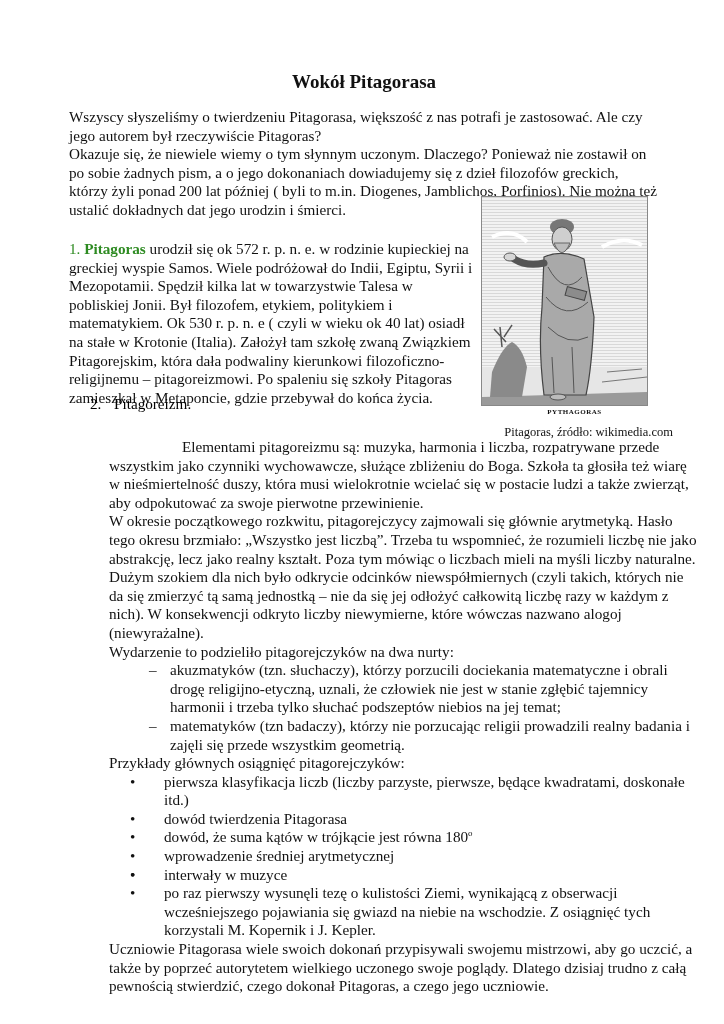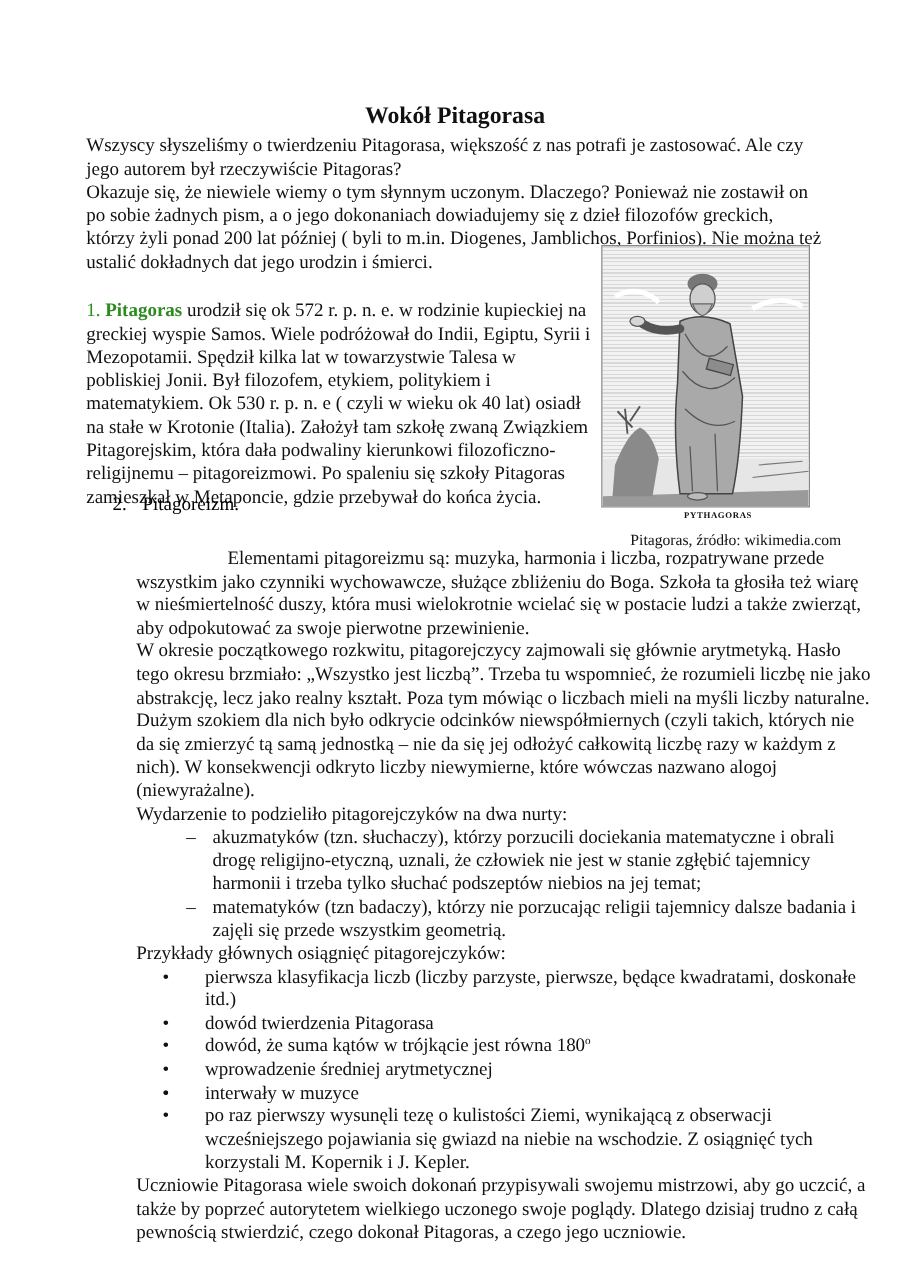--- a/index.html
+++ b/index.html
@@ -6,21 +6,21 @@
   body {
     width: 724px; height: 1024px; position: relative; overflow: hidden;
     font-family: "Liberation Serif", "DejaVu Serif", serif;
     color: #111111;
     font-size: 15.2px;
     line-height: 18.6px;
   }
   .page { position: absolute; left: 69px; top: 0; width: 590px; }
   .title {
     position: absolute; left: 0; width: 590px; top: 71px;
-    text-align: center; font-weight: bold; font-size: 19px; line-height: 22px; margin-top: 11px;
+    text-align: center; font-weight: bold; font-size: 19px; line-height: 22px;
   }
   .intro { position: absolute; left: 0; top: 108px; width: 590px; }
   .intro p { margin: 0; }
   .sec1 { position: absolute; left: 0; top: 240px; width: 404px; }
   .sec1 p { margin: 0; }
   .green { color: #2e8b22; }
   .bold { font-weight: bold; }
   .sec2-head { position: absolute; left: 21px; top: 395px; font-weight: normal; color: #000000; }
   .sec2-head .num { display: inline-block; width: 24px; }
   .figure { position: absolute; left: 412px; top: 196px; width: 187px; }
@@ -94,21 +94,21 @@
   <div class="sec2-head"><span class="num">2.</span><span>Pitagoreizm.</span></div>
 
   <div class="caption">Pitagoras, źródło: wikimedia.com</div>
 
   <div class="body2">
     <p class="indent">Elementami pitagoreizmu są: muzyka, harmonia i liczba, rozpatrywane przede wszystkim jako czynniki wychowawcze, służące zbliżeniu do Boga. Szkoła ta głosiła też wiarę w nieśmiertelność duszy, która musi wielokrotnie wcielać się w postacie ludzi a także zwierząt,  aby odpokutować za swoje pierwotne przewinienie.</p>
     <p>W okresie początkowego rozkwitu, pitagorejczycy zajmowali się głównie arytmetyką. Hasło tego okresu brzmiało: „Wszystko jest liczbą”. Trzeba tu wspomnieć, że rozumieli liczbę nie jako abstrakcję, lecz jako realny kształt. Poza tym mówiąc o liczbach mieli na myśli  liczby naturalne. Dużym szokiem dla nich było odkrycie odcinków niewspółmiernych (czyli takich, których nie da się zmierzyć tą samą jednostką – nie da się jej odłożyć całkowitą liczbę razy w każdym z nich). W konsekwencji odkryto liczby niewymierne, które wówczas nazwano alogoj (niewyrażalne).</p>
     <p>Wydarzenie to podzieliło pitagorejczyków na dwa nurty:</p>
     <ul class="dash-list">
       <li><span class="mark">–</span><span>akuzmatyków (tzn. słuchaczy), którzy porzucili dociekania matematyczne i obrali drogę religijno-etyczną, uznali, że człowiek nie jest w stanie zgłębić tajemnicy harmonii i trzeba tylko słuchać podszeptów niebios na jej temat;</span></li>
-      <li><span class="mark">–</span><span>matematyków (tzn badaczy), którzy nie porzucając religii tajemnicy dalsze badania i zajęli się przede wszystkim geometrią.</span></li>
+      <li><span class="mark">–</span><span>matematyków (tzn badaczy), którzy nie porzucając religii prowadzili realny badania i zajęli się przede wszystkim geometrią.</span></li>
     </ul>
     <p>Przykłady głównych osiągnięć pitagorejczyków:</p>
     <ul class="bullet-list">
       <li><span class="mark">•</span><span>pierwsza klasyfikacja liczb (liczby parzyste, pierwsze, będące kwadratami, doskonałe itd.)</span></li>
       <li><span class="mark">•</span><span>dowód twierdzenia Pitagorasa</span></li>
       <li><span class="mark">•</span><span>dowód, że suma kątów w trójkącie jest równa 180</span><sup>o</sup></li>
       <li><span class="mark">•</span><span>wprowadzenie średniej arytmetycznej</span></li>
       <li><span class="mark">•</span></li>
       <li><span class="mark">•</span><span>interwały w muzyce</span></li>
       <li><span class="mark">•</span><span>po raz pierwszy wysunęli tezę o kulistości Ziemi, wynikającą z obserwacji wcześniejszego pojawiania się gwiazd na niebie na wschodzie. Z osiągnięć tych korzystali M. Kopernik i J. Kepler.</span></li>

